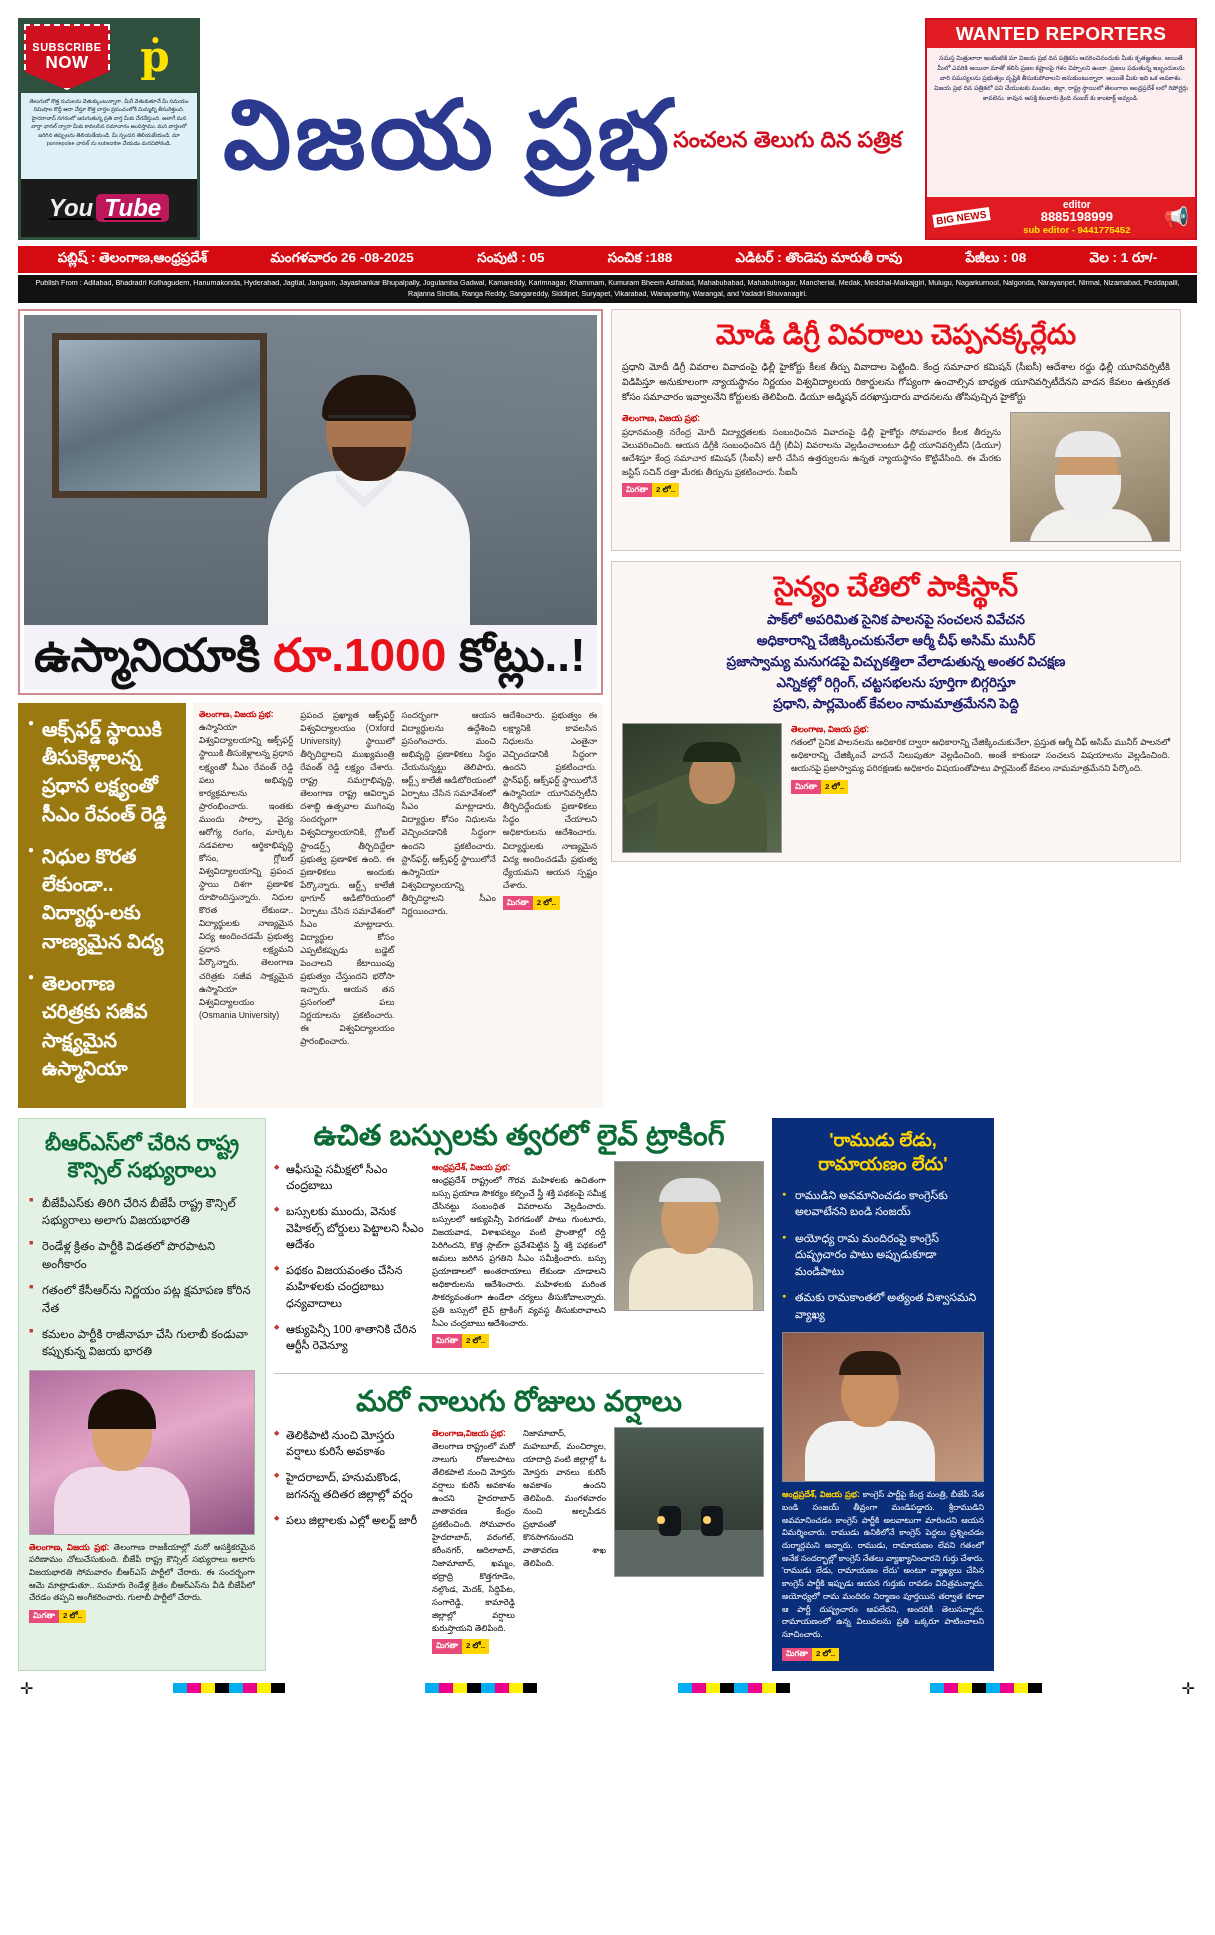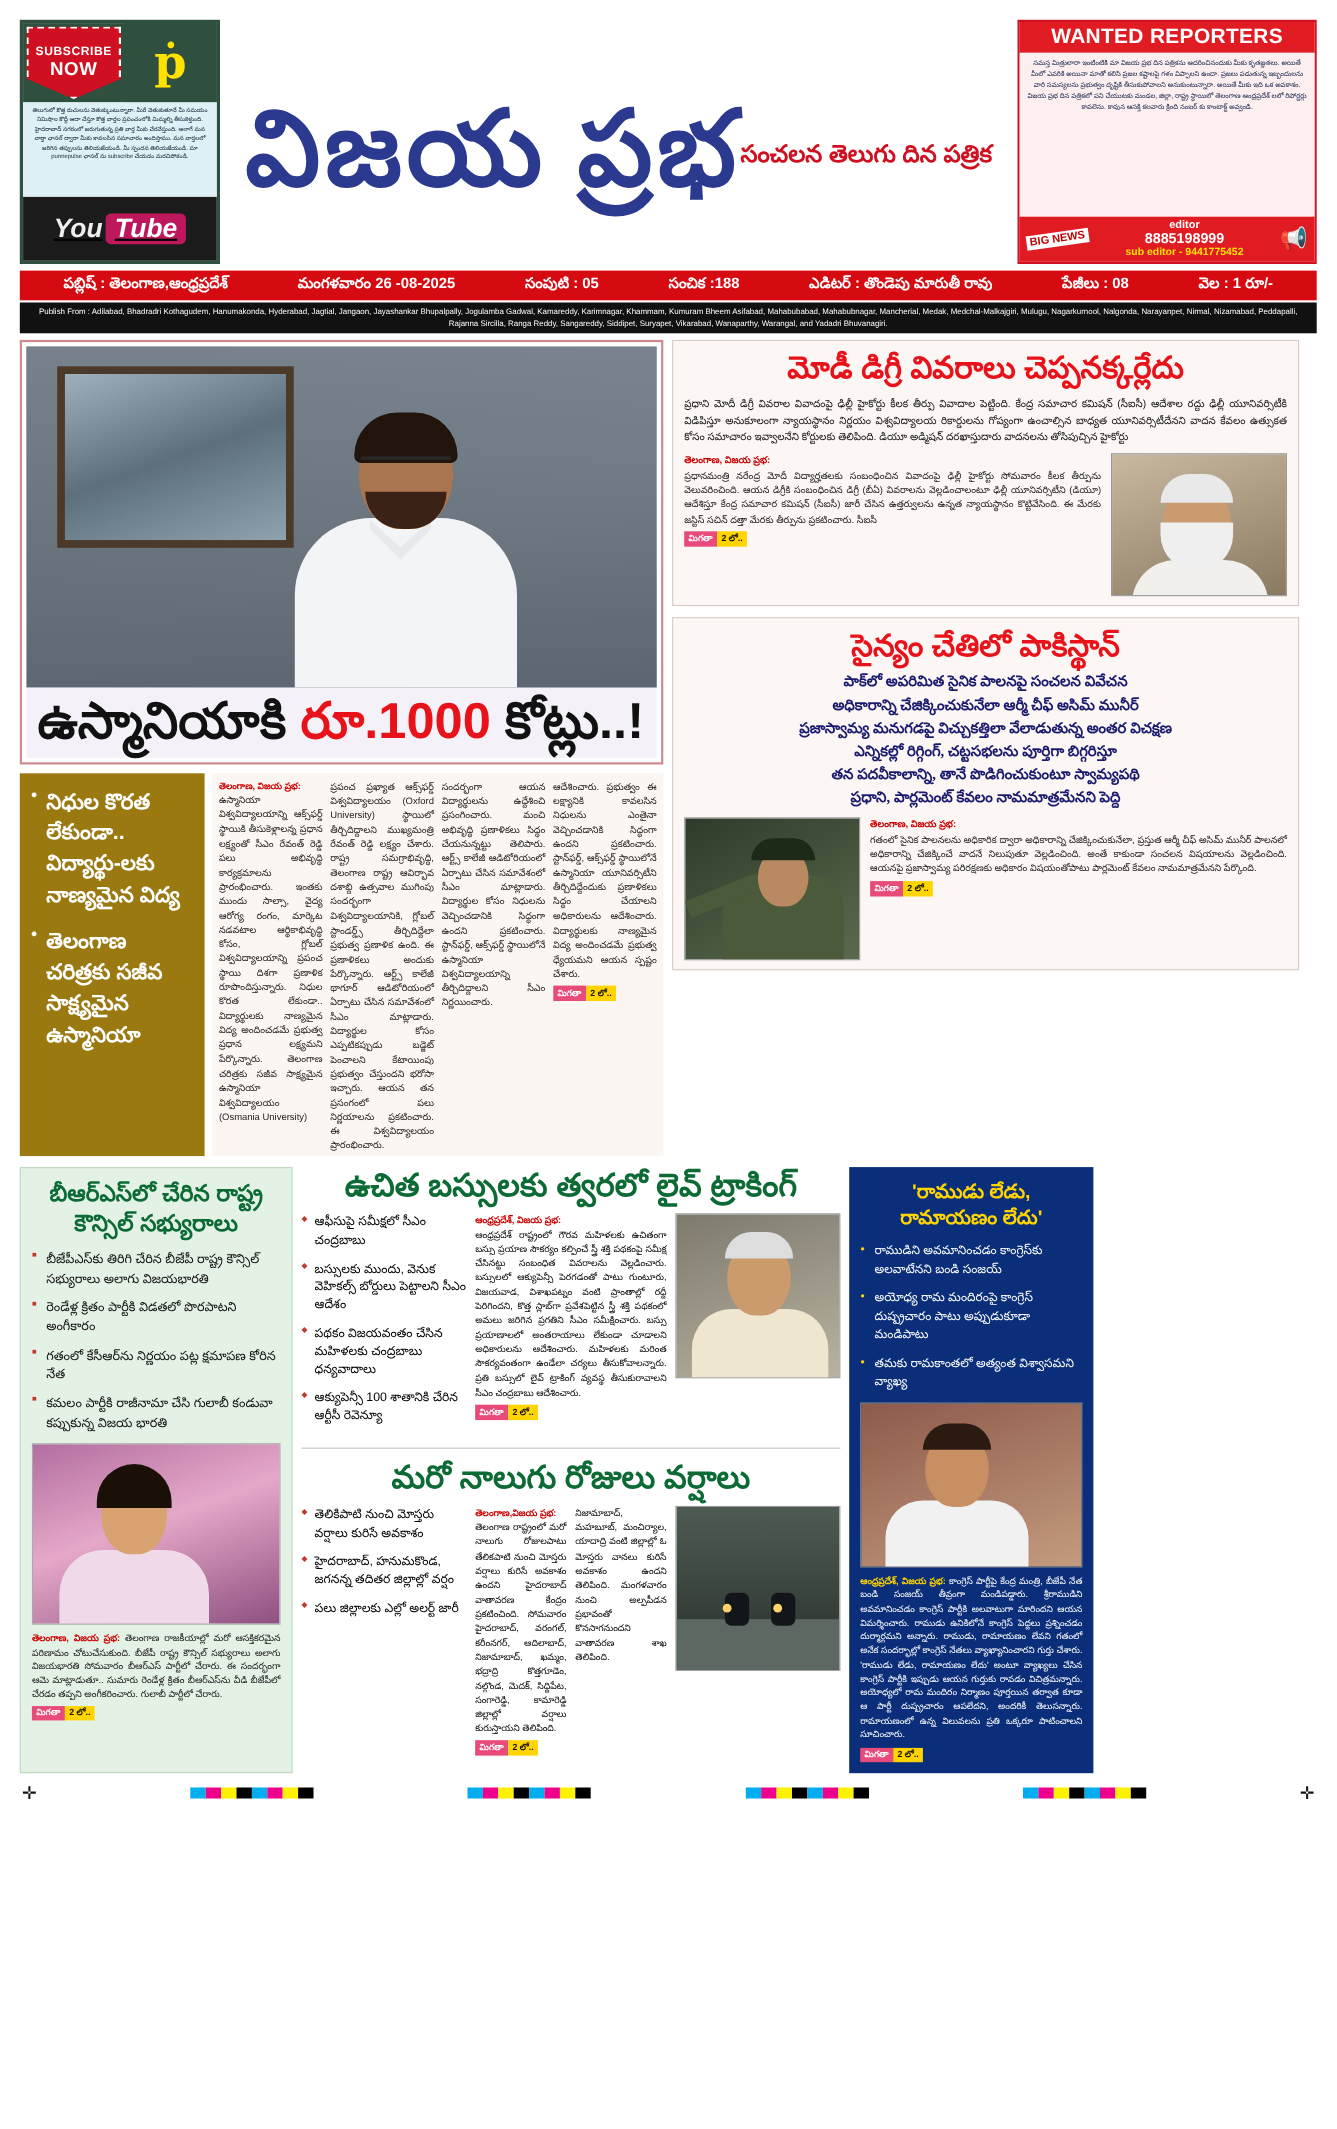--- a/index.html
+++ b/index.html
@@ -244,20 +244,21 @@
             <div class="lp-beard"></div>
           </div>
         </div>
         <div class="hl-strip">
           <div class="headline"><span>ఉస్మానియాకి </span><span class="red">రూ.1000 </span><span>కోట్లు..!</span></div>
         </div>
       </div>
 
       <div class="bullets-row">
         <ul class="gold-box">
+          <li>ఆక్స్‌ఫర్డ్ స్థాయికి తీసుకెళ్లాలన్న ప్రధాన లక్ష్యంతో సీఎం రేవంత్ రెడ్డి</li>
           <li>నిధుల కొరత లేకుండా.. విద్యార్థు-లకు నాణ్యమైన విద్య</li>
           <li>తెలంగాణ చరిత్రకు సజీవ సాక్ష్యమైన ఉస్మానియా</li>
         </ul>
         <div class="body-cols">
           <div class="bcol">
             <div class="kicker">తెలంగాణ, విజయ ప్రభ:</div>
             <span>ఉస్మానియా విశ్వవిద్యాలయాన్ని ఆక్స్‌ఫర్డ్ స్థాయికి తీసుకెళ్లాలన్న ప్రధాన లక్ష్యంతో సీఎం రేవంత్ రెడ్డి పలు అభివృద్ధి కార్యక్రమాలను ప్రారంభించారు. ఇంతకు ముందు సాల్సా, వైద్య ఆరోగ్య రంగం, మార్కెట నడవటాల ఆర్థికాభివృద్ధి కోసం, గ్లోబల్ విశ్వవిద్యాలయాన్ని ప్రపంచ స్థాయి దిశగా ప్రణాళిక రూపొందిస్తున్నారు. నిధుల కొరత లేకుండా.. విద్యార్థులకు నాణ్యమైన విద్య అందించడమే ప్రభుత్వ ప్రధాన లక్ష్యమని పేర్కొన్నారు. తెలంగాణ చరిత్రకు సజీవ సాక్ష్యమైన ఉస్మానియా విశ్వవిద్యాలయం (Osmania University)</span>
           </div>
           <div class="bcol">
             <span>ప్రపంచ ప్రఖ్యాత ఆక్స్‌ఫర్డ్ విశ్వవిద్యాలయం (Oxford University) స్థాయిలో తీర్చిదిద్దాలని ముఖ్యమంత్రి రేవంత్ రెడ్డి లక్ష్యం చేశారు. రాష్ట్ర సమగ్రాభివృద్ధి, తెలంగాణ రాష్ట్ర ఆవిర్భావ దశాబ్ది ఉత్సవాల ముగింపు సందర్భంగా విశ్వవిద్యాలయానికి, గ్లోబల్ స్టాండర్డ్స్ తీర్చిదిద్దేలా ప్రభుత్వ ప్రణాళిక ఉంది. ఈ ప్రణాళికలు అందుకు పేర్కొన్నారు. ఆర్ట్స్ కాలేజీ థాగూర్ ఆడిటోరియంలో ఏర్పాటు చేసిన సమావేశంలో సీఎం మాట్లాడారు. విద్యార్థుల కోసం ఎప్పటికప్పుడు బడ్జెట్ పెంచాలని కేటాయింపు ప్రభుత్వం చేస్తుందని భరోసా ఇచ్చారు. ఆయన తన ప్రసంగంలో పలు నిర్ణయాలను ప్రకటించారు. ఈ విశ్వవిద్యాలయం ప్రారంభించారు.</span>
@@ -299,21 +300,20 @@
         </div>
       </div>
 
       <div class="rnews">
         <div class="r-headline">సైన్యం చేతిలో పాకిస్థాన్</div>
         <div class="r-subhead">
           <div>పాక్‌లో అపరిమిత సైనిక పాలనపై సంచలన వివేచన</div>
           <div>అధికారాన్ని చేజిక్కించుకునేలా ఆర్మీ చీఫ్ అసిమ్ మునీర్</div>
           <div>ప్రజాస్వామ్య మనుగడపై విచ్చుకత్తిలా వేలాడుతున్న అంతర విచక్షణ</div>
           <div>ఎన్నికల్లో రిగ్గింగ్, చట్టసభలను పూర్తిగా బిగ్గరిస్తూ</div>
-          <div>తన పదవీకాలాన్ని, తానే పొడిగించుకుంటూ స్వామ్యపథి</div>
           <div>ప్రధాని, పార్లమెంట్ కేవలం నామమాత్రమేనని పెద్ది</div>
         </div>
         <div class="r-flex">
           <div class="r-photo">
             <div class="ph ph-army">
               <div class="uni"></div>
               <div class="arm"></div>
               <div class="fc"></div>
               <div class="cap"></div>
             </div>

